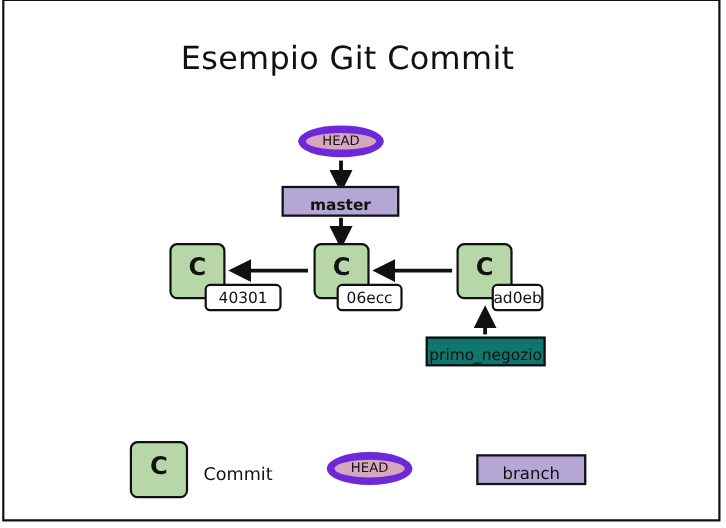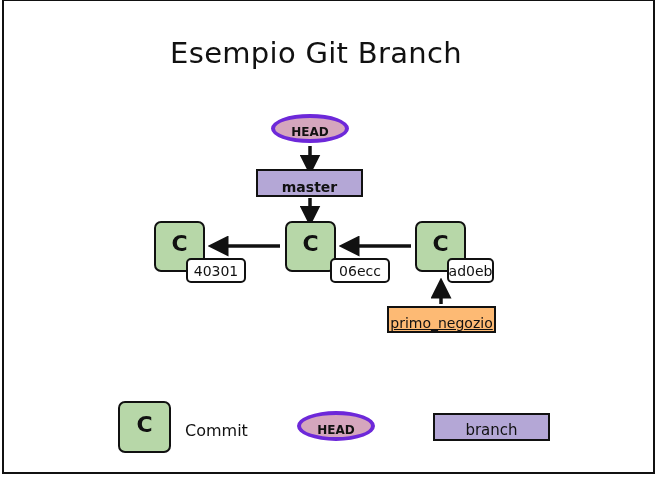--- a/index.html
+++ b/index.html
@@ -21,39 +21,39 @@
     display: flex; align-items: center; justify-content: center;
     font-weight: bold; font-size: 22px; color: #111;
   }
   .commit span { margin-top: -6px; }
   .hash {
     position: absolute; height: 25px; background: #fff; border: 2px solid #111;
     border-radius: 5px; box-sizing: border-box; font-size: 14px; color: #111;
     display: flex; align-items: center; justify-content: center;
   }
   .head {
-    position: absolute; background: #d5a6bd; border: 4px solid #6d28d9; border-radius: 50%;
-    box-sizing: border-box; display: flex; align-items: flex-end; justify-content: center;
-    font-weight: bold; font-size: 12px; color: #111;
+    position: absolute; background: #d5a6bd; border: 7px solid #6d28d9; border-radius: 50%;
+    box-sizing: border-box; display: flex; align-items: flex-start; justify-content: center;
+    font-weight: normal; font-size: 12px; color: #111;
   }
   .branch {
     position: absolute; background: #b4a7d6; border: 2px solid #111; box-sizing: border-box;
     display: flex; align-items: flex-end; justify-content: center;
     font-size: 14px; color: #111;
   }
   .branch.bold { font-weight: bold; }
   .legend-label { position: absolute; font-size: 16px; color: #111; }
   svg.arrows { position: absolute; left: 0; top: 0; width: 660px; height: 480px; pointer-events: none; }
 </style>
 </head>
 <body>
 
 <div class="frame"></div>
 
-<div class="title">Esempio Git Branch</div>
+<div class="title">Esempio Git Commit</div>
 
 <svg class="arrows">
   <defs>
     <marker id="ah" markerWidth="6" markerHeight="6" refX="1" refY="3" orient="auto" markerUnits="strokeWidth">
       <path d="M0,0 L6,3 L0,6 Z" fill="#111"></path>
     </marker>
   </defs>
 
   <line x1="310" y1="146" x2="310" y2="158" stroke="#111" stroke-width="3.5" marker-end="url(#ah)"></line>
 
@@ -70,40 +70,40 @@
   <span>HEAD</span>
 </div>
 
 <div class="branch bold" style="left: 256px; top: 169px; width: 107px; height: 28px; background: rgb(180, 167, 214);">
   <span>master</span>
 </div>
 
 <div class="commit" style="left: 154px; top: 221px; background: rgb(183, 215, 168);">
   <span>C</span>
 </div>
-<div class="hash" style="left:186px; top:258px; width:60px;">40301</div>
+<div class="hash" style="left:186px; top:258px; width:70px;">40301</div>
 
 <div class="commit" style="left: 285px; top: 221px; background: rgb(183, 215, 168);">
   <span>C</span>
 </div>
-<div class="hash" style="left:330px; top:258px; width:60px;">06ecc</div>
+<div class="hash" style="left:306px; top:258px; width:60px;">06ecc</div>
 
 <div class="commit" style="left: 415px; top: 221px; background: rgb(183, 215, 168);">
   <span>C</span>
 </div>
 <div class="hash" style="left:447px; top:258px; width:47px;">ad0eb</div>
 
-<div class="branch" style="left: 387px; top: 306px; width: 109px; height: 27px; background: #fdba74; text-decoration: underline;">
+<div class="branch" style="left: 387px; top: 306px; width: 109px; height: 27px; background: #0f766e;">
   <span>primo_negozio</span>
 </div>
 
 <div class="commit" style="left: 118px; top: 401px; width: 53px; height: 52px; background: rgb(183, 215, 168);">
   <span>C</span>
 </div>
 <div class="legend-label" style="left:185px; top:421px;">Commit</div>
 
 <div class="head" style="left: 297px; top: 411px; width: 78px; height: 30px; background: rgb(213, 166, 189);">
   <span>HEAD</span>
 </div>
 
-<div class="branch" style="left: 433px; top: 413px; width: 117px; height: 28px; font-size: 15px; background: rgb(180, 167, 214);">
+<div class="branch" style="left: 433px; top: 413px; width: 100px; height: 28px; font-size: 15px; background: rgb(180, 167, 214);">
   <span>branch</span>
 </div>
 
 </body></html>

